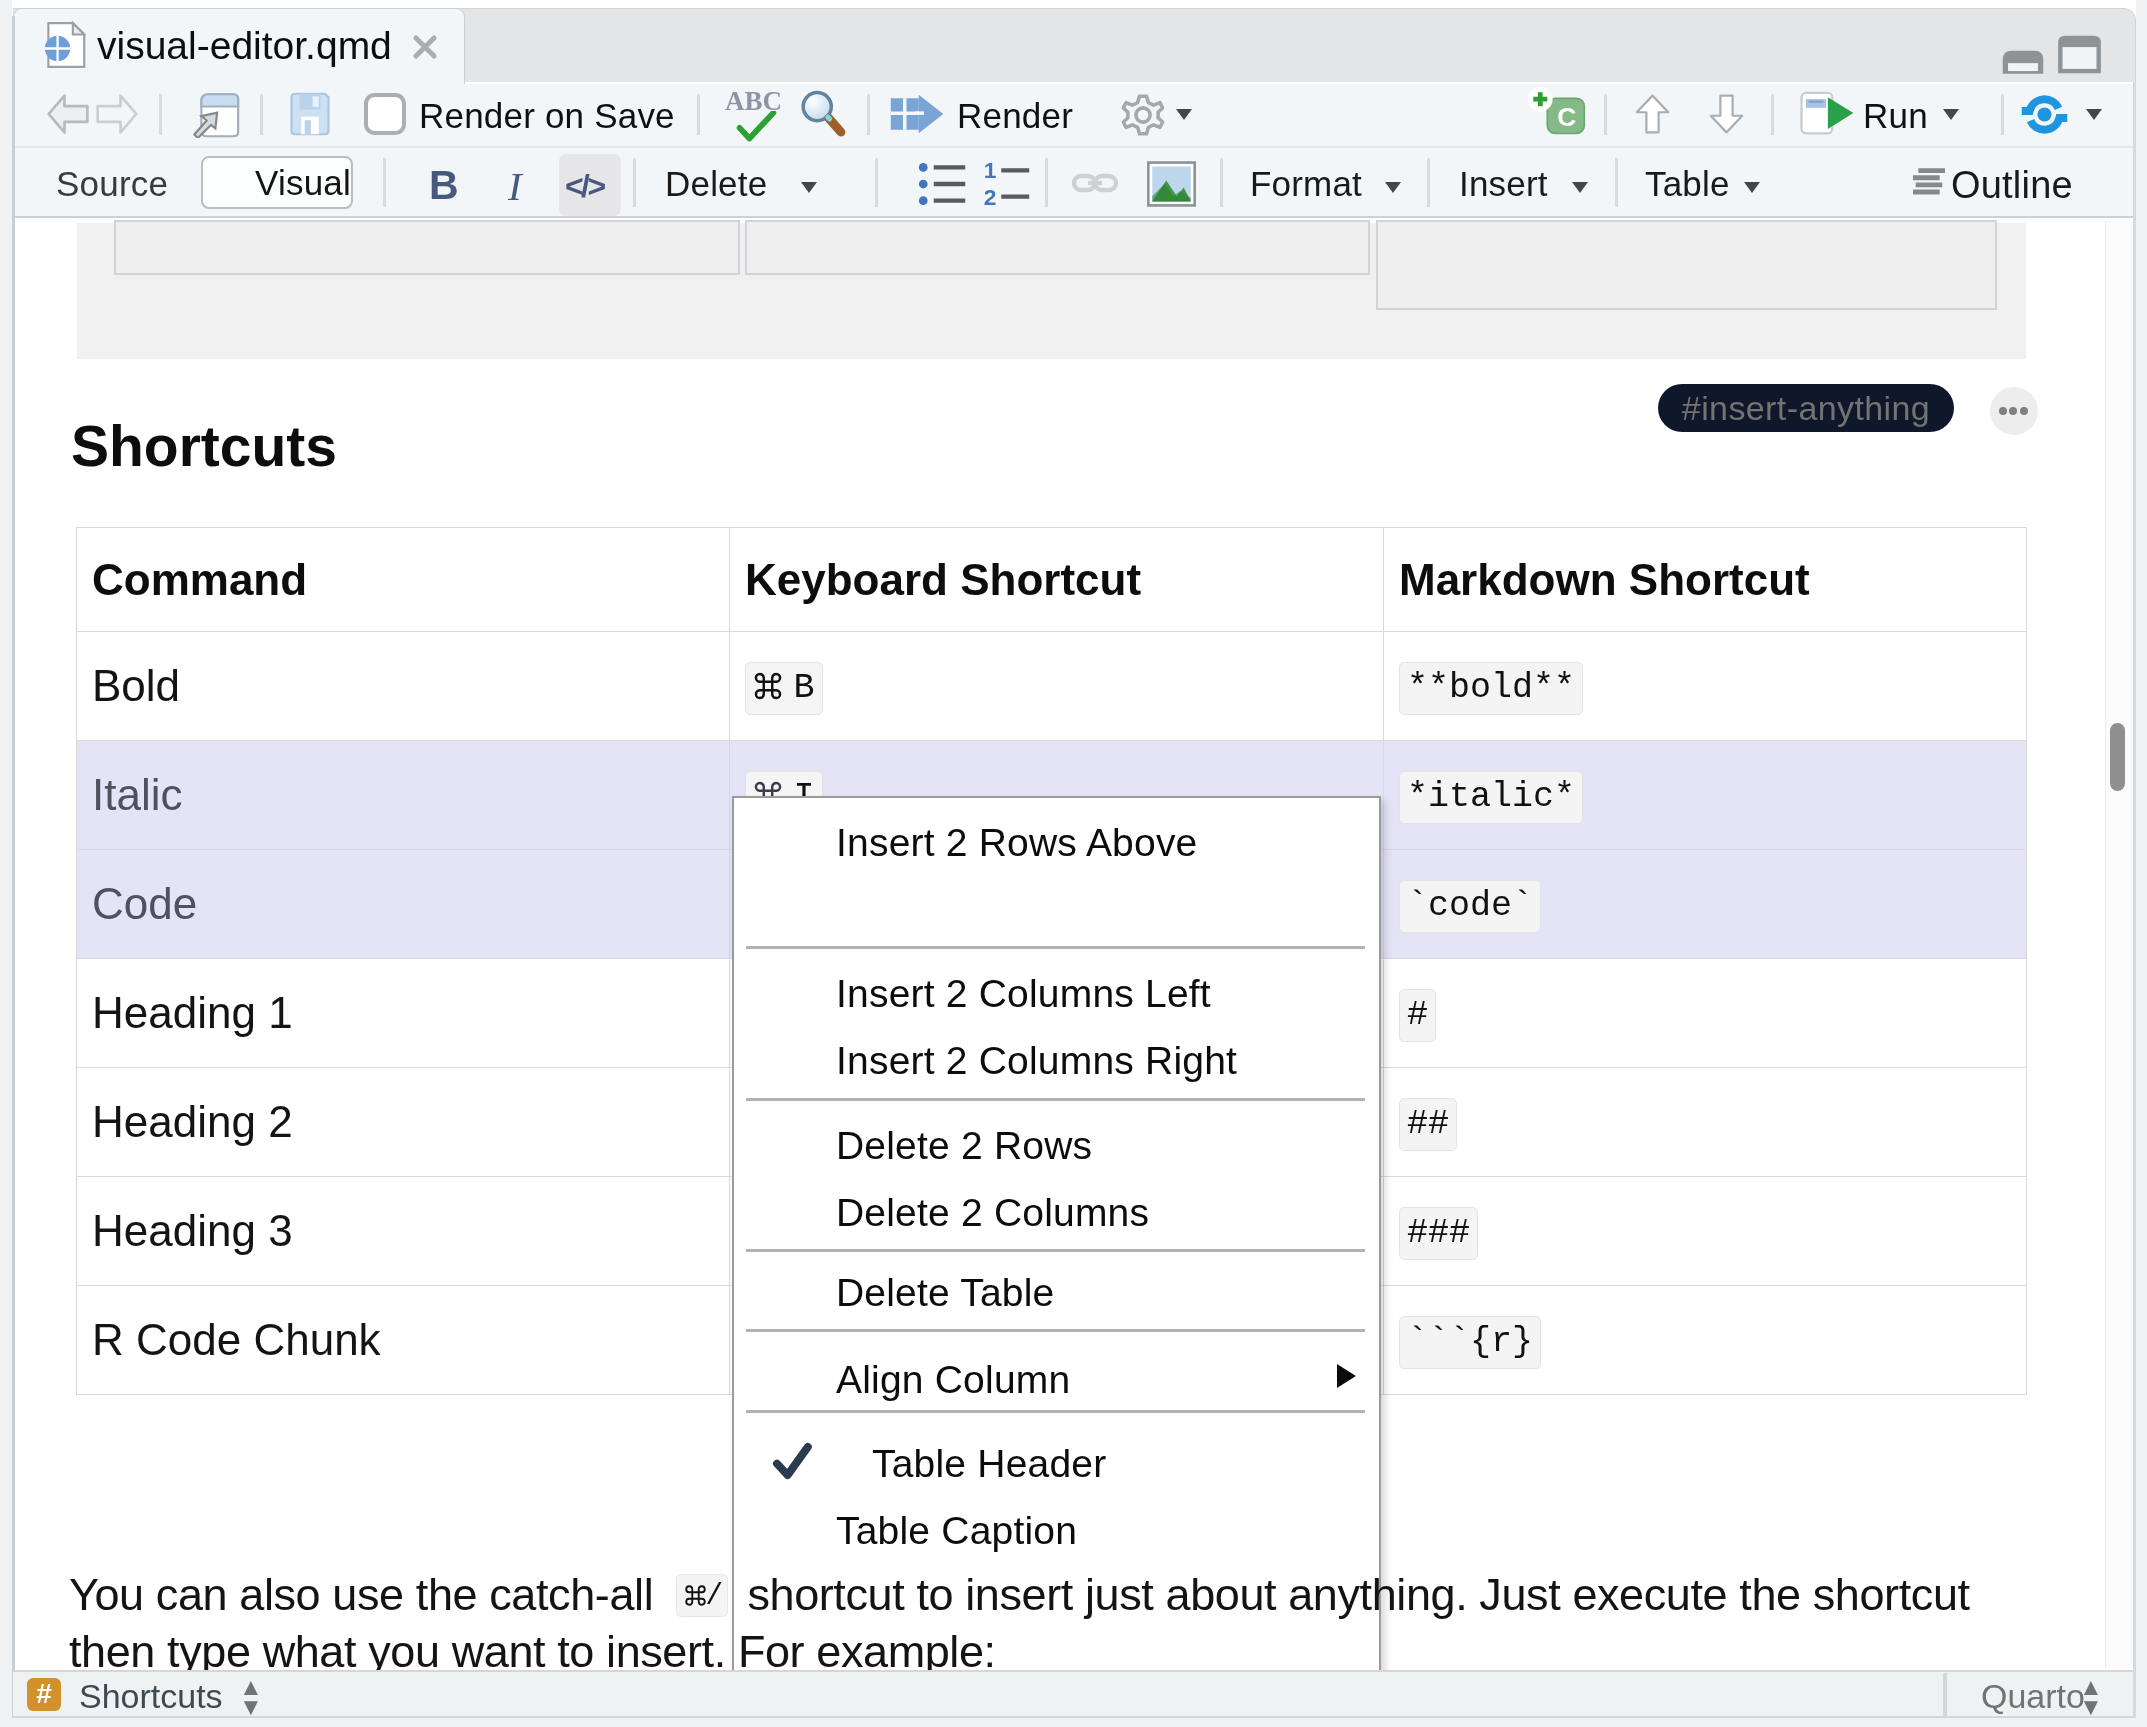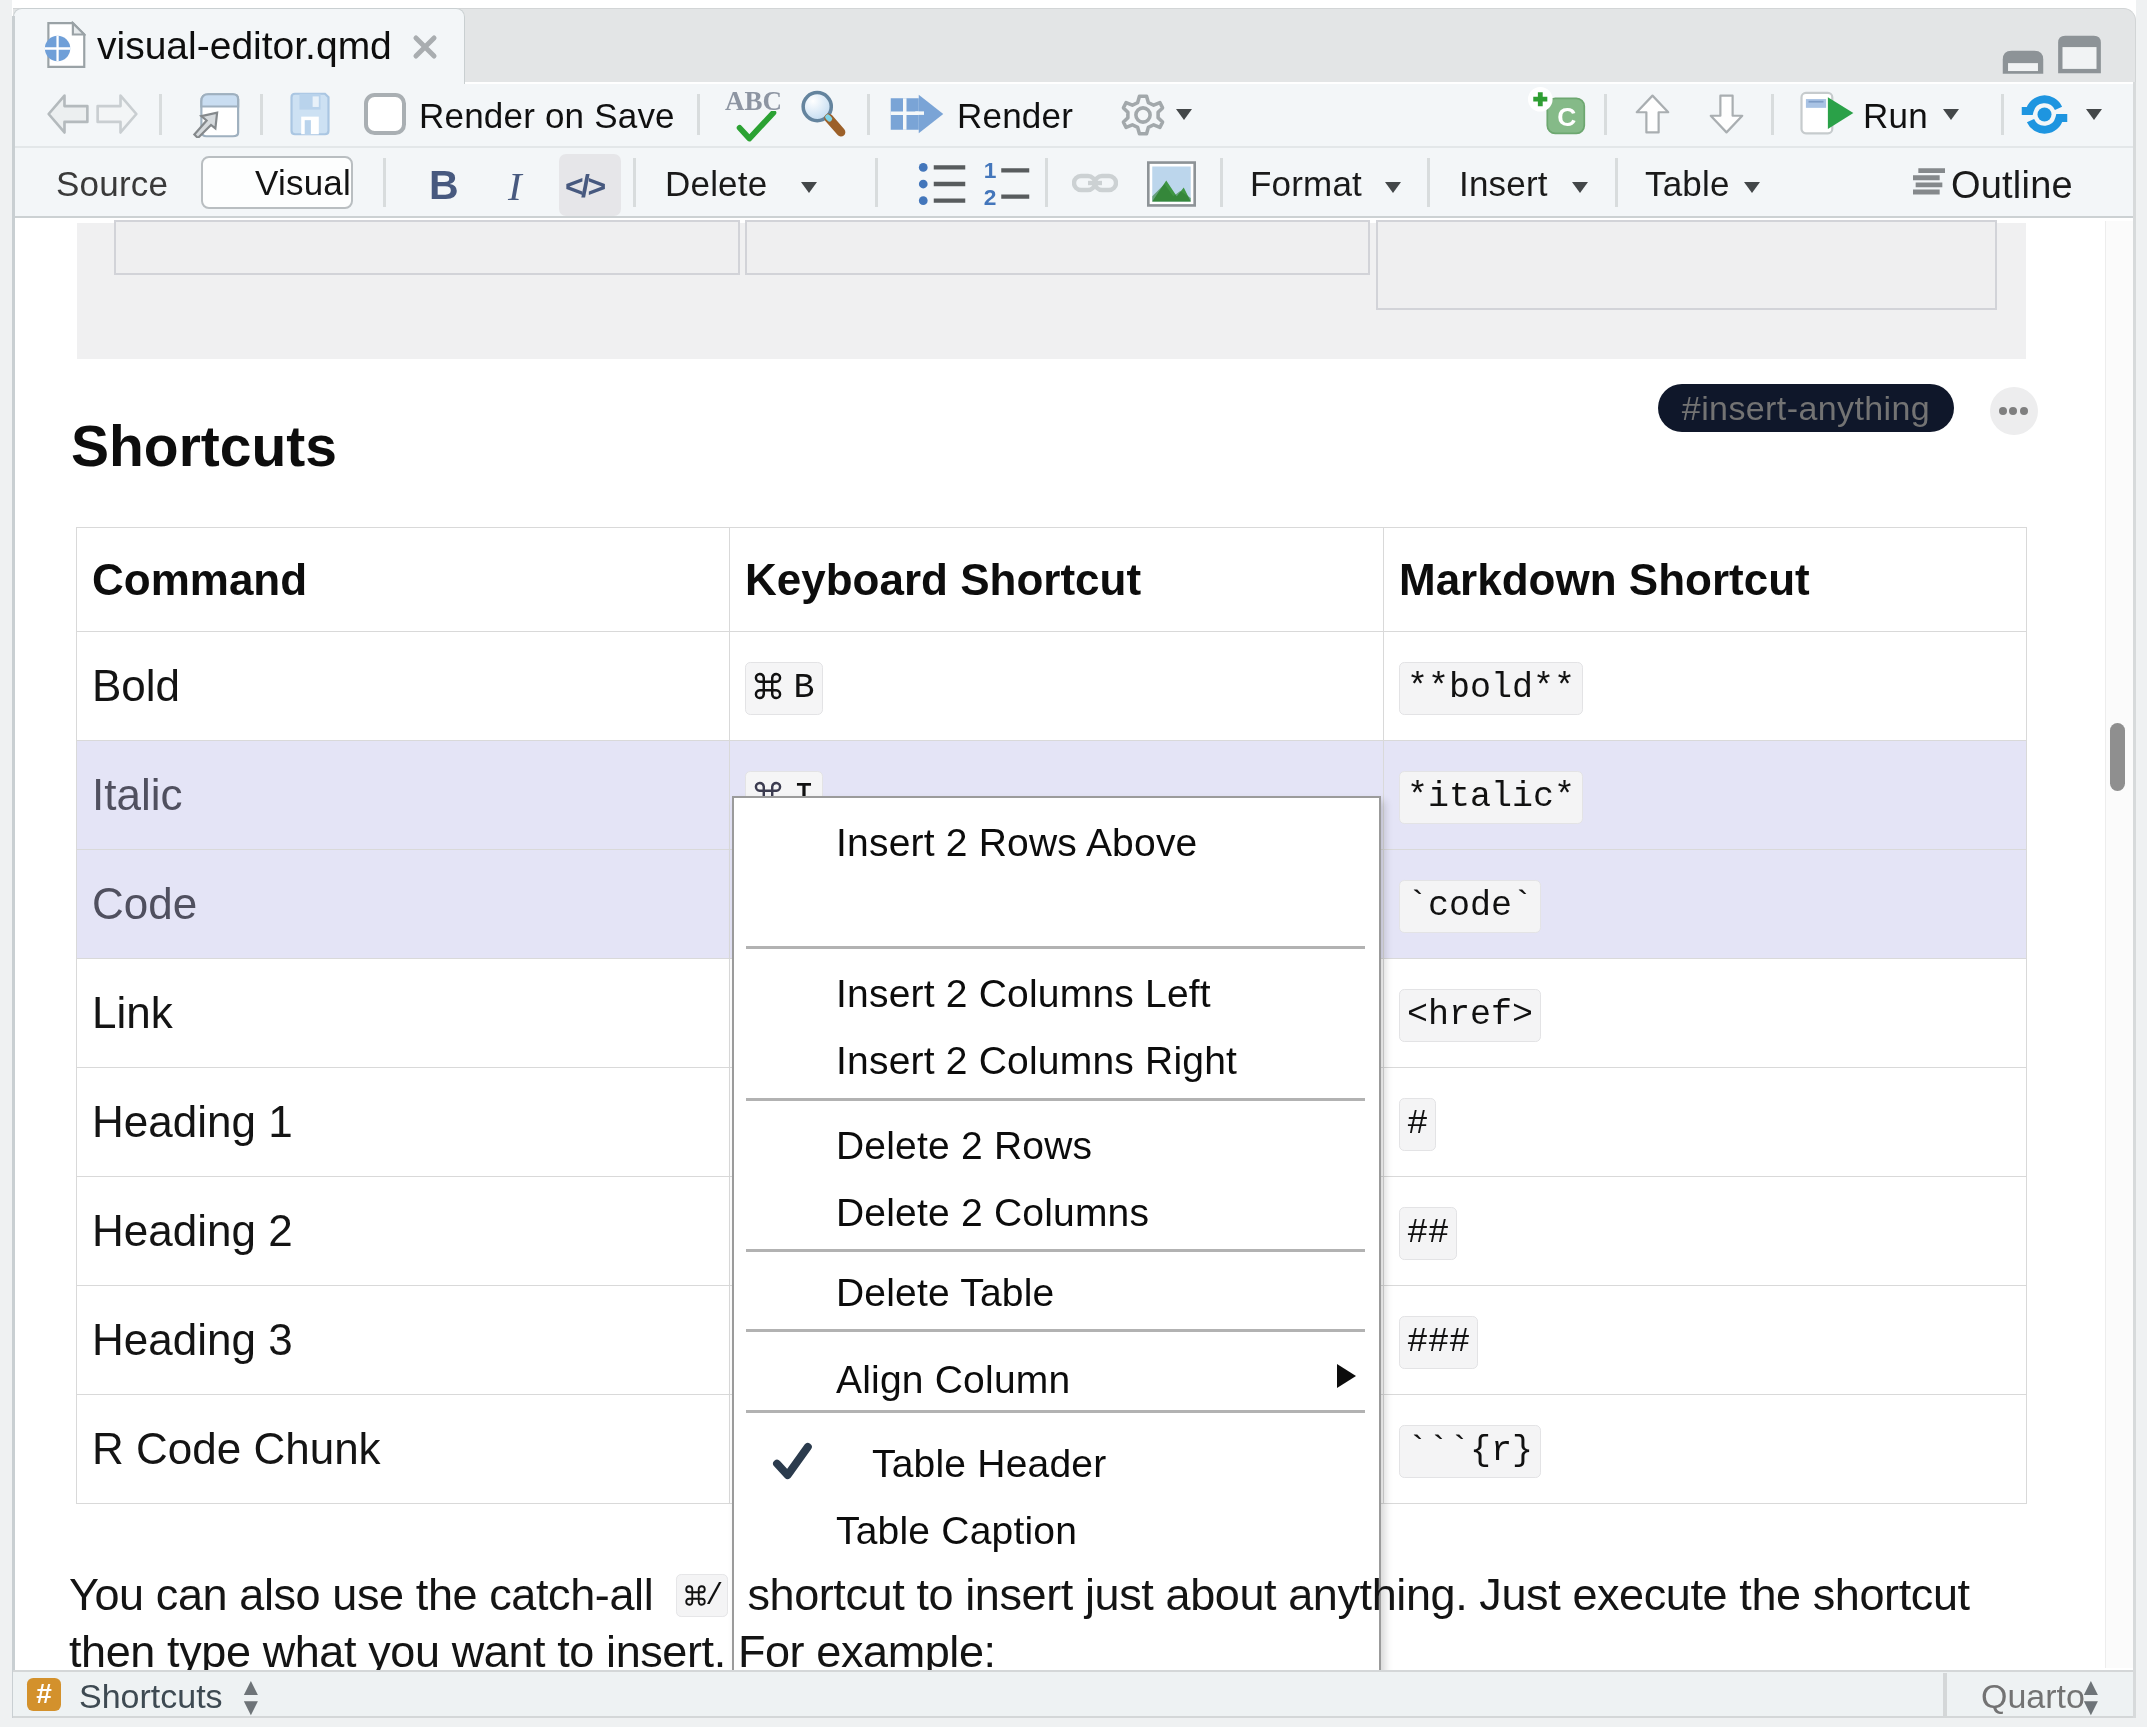--- a/index.html
+++ b/index.html
@@ -279,25 +279,20 @@
         <td>Italic</td>
         <td><span class="kbd"><svg class="cmdsvg" width="30" height="30" viewBox="0 0 32 32">
               <path d="M11.5 11.5 H7 A4.2 4.2 0 1 1 11.5 7 V11.5 M20.5 11.5 V7 A4.2 4.2 0 1 1 25 11.5 H20.5 M11.5 20.5 V25 A4.2 4.2 0 1 1 7 20.5 H11.5 M20.5 20.5 H25 A4.2 4.2 0 1 1 20.5 25 V20.5 M11.5 11.5 H20.5 V20.5 H11.5 Z" fill="none" stroke="#3c3c50" stroke-width="2.6"></path>
             </svg><span style="display:inline-block;width:10.6px;"></span>I</span></td>
         <td><span class="codebox">*italic*</span></td>
       </tr>
   <tr class="sel">
         <td>Code</td>
         <td></td>
         <td><span class="codebox">`code`</span></td>
-      </tr>
-  <tr>
-        <td>Link</td>
-        <td></td>
-        <td><span class="codebox">&lt;href&gt;</span></td>
       </tr>
   <tr>
         <td>Heading 1</td>
         <td></td>
         <td><span class="codebox">#</span></td>
       </tr>
   <tr>
         <td>Heading 2</td>
         <td></td>
         <td><span class="codebox">##</span></td>

